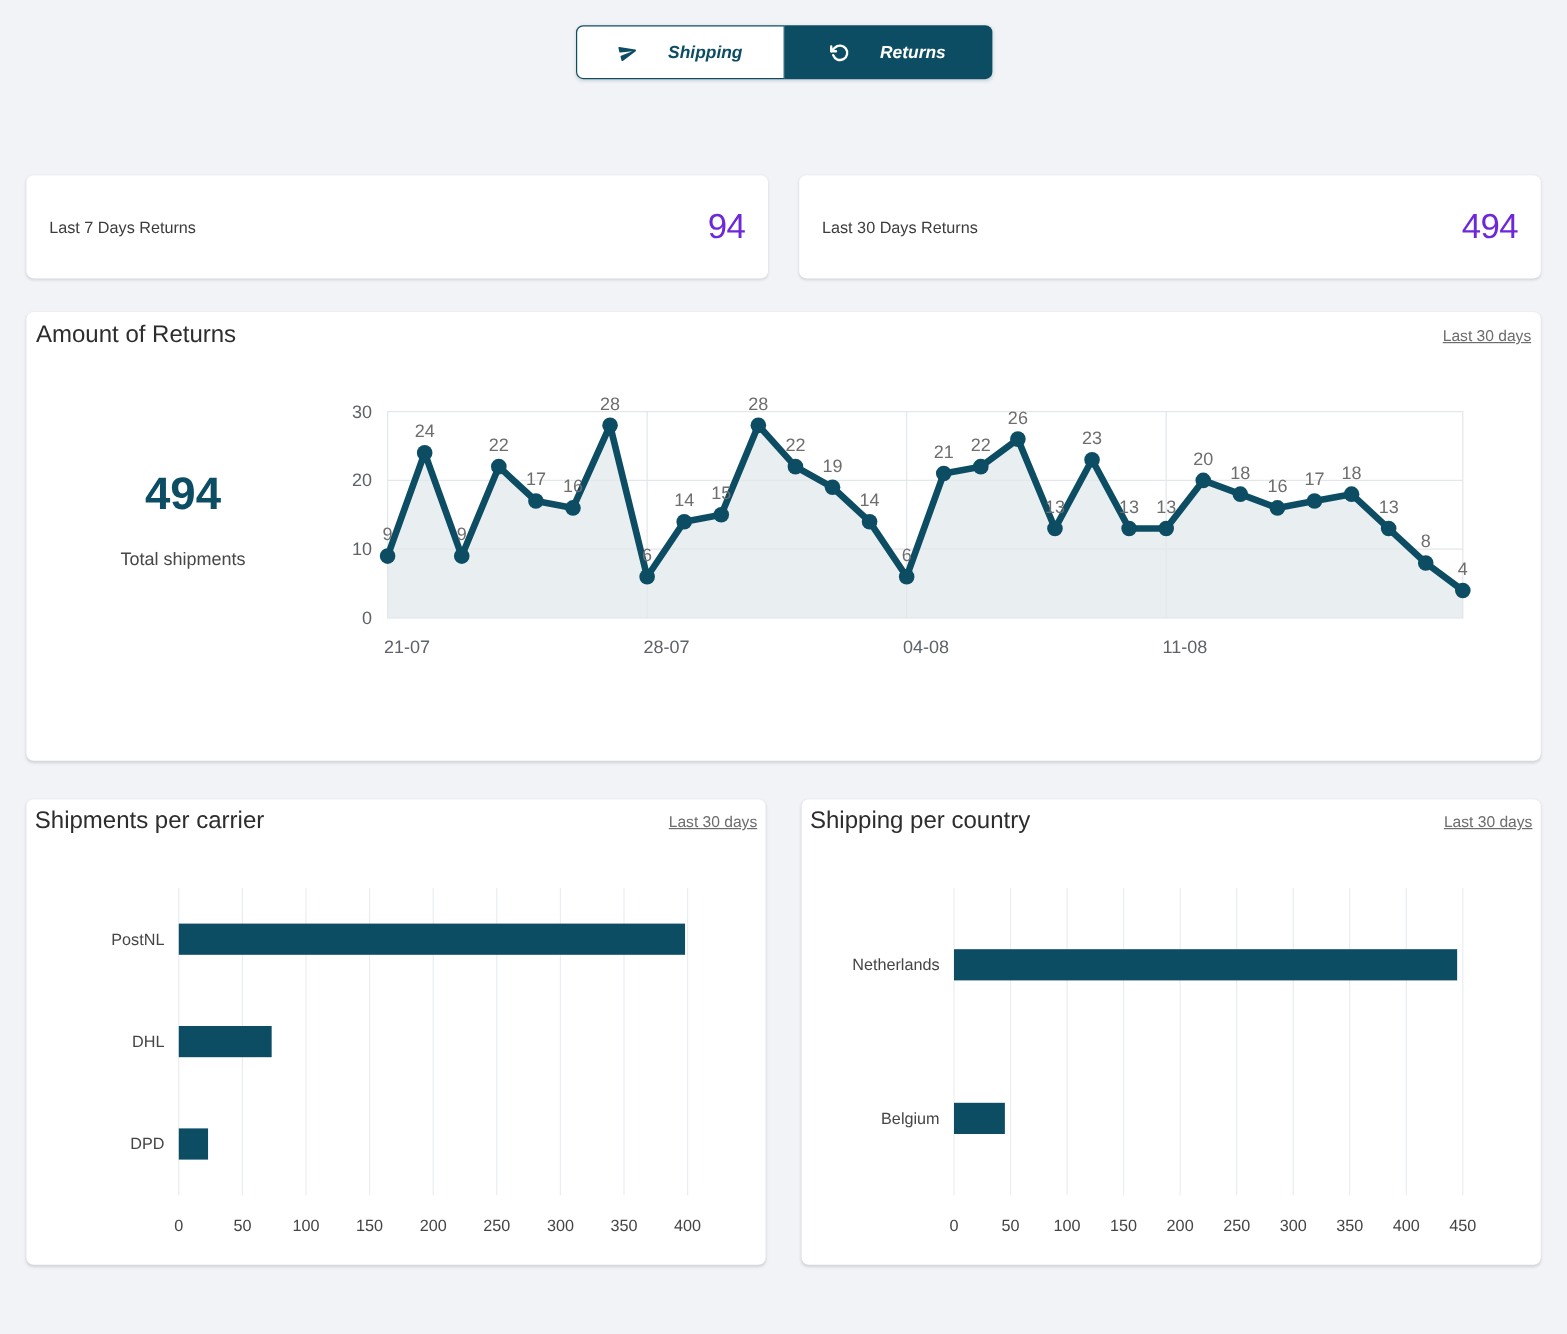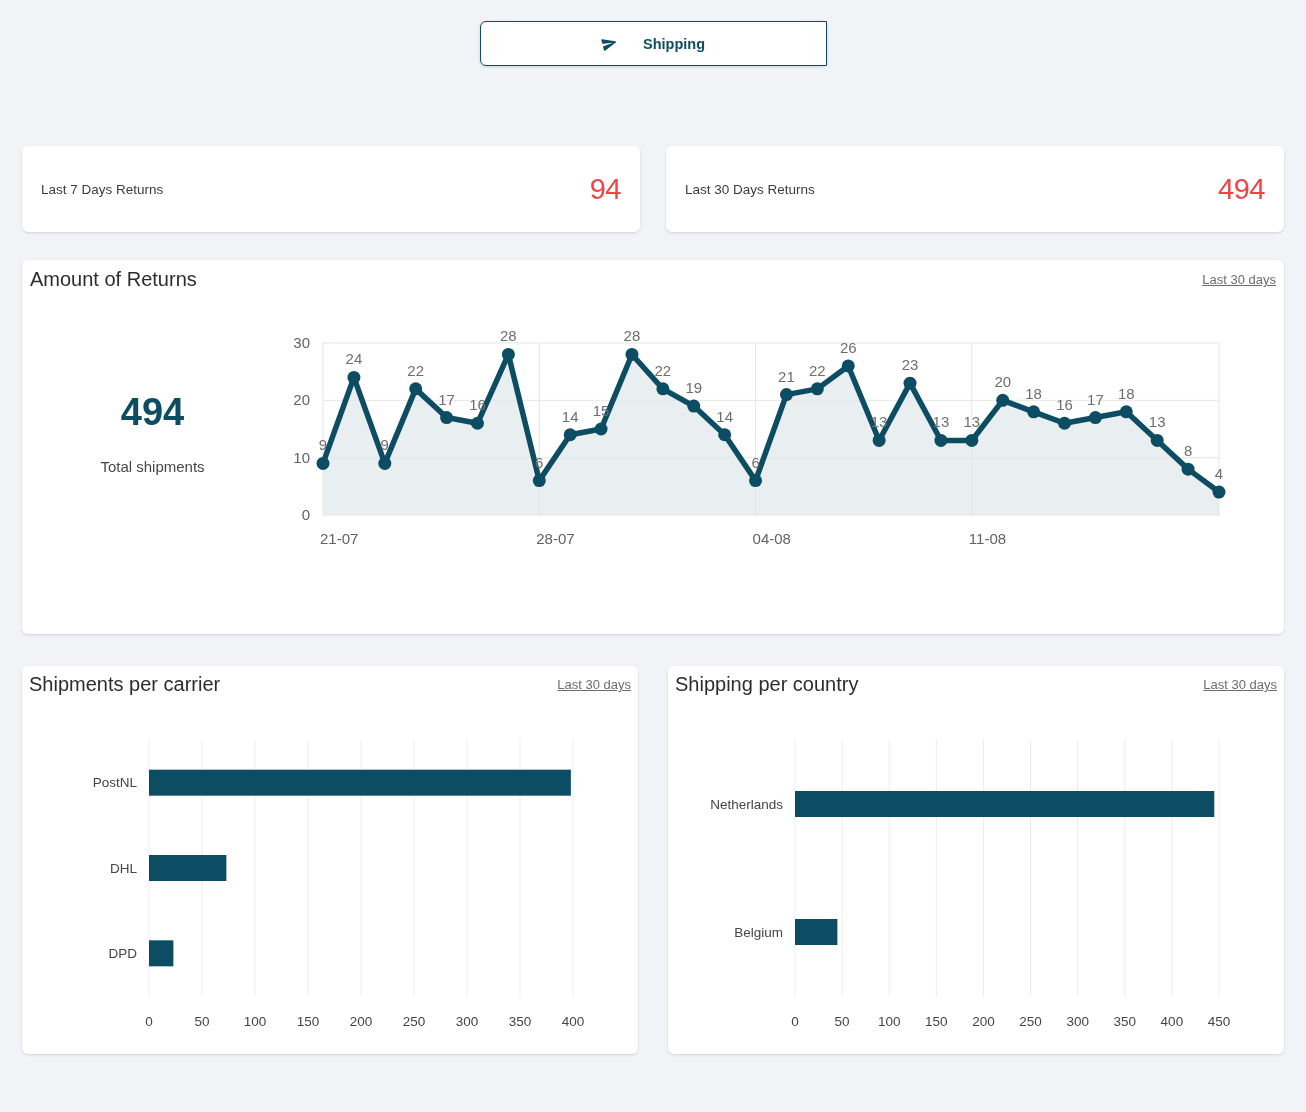--- a/index.html
+++ b/index.html
@@ -4,33 +4,33 @@
 <style>
   html,body{margin:0;padding:0;}
   body{font-family:"Liberation Sans",sans-serif;background:#f1f3f6;}
   *{box-sizing:border-box;}
   .page{position:relative;width:1306px;height:1112px;background:#f1f3f6;padding:0 22px;overflow:hidden;}
 
   
   .toggle-row{display:flex;justify-content:center;padding-top:21px;}
   .toggle{display:flex;width:347px;height:45px;border-radius:6px;box-shadow:0 1px 3px rgba(13,60,80,.18);}
   .toggle-btn{flex:1;display:flex;align-items:center;justify-content:center;gap:25px;
-    font-family:"Liberation Sans",sans-serif;font-size:14.5px;font-weight:700;cursor:pointer;border:none;}
+    font-family:"Liberation Sans",sans-serif;font-size:14.5px;font-weight:700;cursor:pointer;border:none;font-style:italic;}
   .toggle-btn.shipping{background:#ffffff;color:#0d4d63;border:1px solid #0d4d63;border-radius:6px 0 0 6px;}
   .toggle-btn.returns{background:#0d4d63;color:#ffffff;border-radius:0 6px 6px 0;}
   .toggle-btn .icon{display:inline-flex;line-height:0;}
   .toggle-btn.shipping .icon{transform:rotate(-14deg);}
 
   
   .card{background:#ffffff;border-radius:6px;box-shadow:0 1px 2px rgba(16,24,40,.05),0 1px 3px rgba(16,24,40,.09);}
 
   .stats-row{display:flex;gap:26px;margin-top:80px;}
   .stat-card{flex:1;height:86px;display:flex;align-items:center;justify-content:space-between;padding:0 19px;}
   .stat-label{font-size:13.5px;color:#3c3c3c;}
-  .stat-value{font-size:29px;font-weight:500;color:#ef4444;letter-spacing:-0.5px;}
+  .stat-value{font-size:29px;font-weight:500;color:#6d28d9;letter-spacing:-0.5px;}
 
   .card-header{display:flex;align-items:flex-start;justify-content:space-between;}
   .card-title{font-size:20px;font-weight:500;color:#2d2d2d;}
   .card-period{font-size:13px;color:#6d6d6d;padding-top:4px;text-decoration:underline;}
 
   .returns-card{margin-top:28px;height:374px;padding:8px;}
   .rc-body{display:flex;margin-top:38px;}
   .rc-summary{width:245px;text-align:center;padding-top:62px;}
   .rc-total{font-size:38px;font-weight:700;color:#0d4d63;}
   .rc-total-label{font-size:15px;color:#474747;margin-top:24px;}
@@ -50,20 +50,29 @@
 
   <div class="toggle-row">
     <div class="toggle">
       <button class="toggle-btn shipping">
         <span class="icon">
           <svg width="17" height="17" viewBox="0 0 24 24" fill="#0d4d63">
               <path d="M3.4 20.4l17.45-7.48a1 1 0 0 0 0-1.84L3.4 3.6a.99.99 0 0 0-1.39.91l-.01 4.61c0 .5.37.93.87.99L17 12 2.87 13.88c-.5.07-.87.5-.87 1l.01 4.61c0 .71.73 1.2 1.39.91z"></path>
             </svg>
         </span>
         <span>Shipping</span>
+      </button>
+      <button class="toggle-btn returns">
+        <span class="icon">
+          <svg width="16" height="16" viewBox="0 0 24 24" fill="none" stroke="#ffffff" stroke-width="3" stroke-linecap="round" stroke-linejoin="round">
+              <polyline points="1 4 1 10 7 10"></polyline>
+              <path d="M3.51 15a9 9 0 1 0 2.13-9.36L1 10"></path>
+            </svg>
+        </span>
+        <span>Returns</span>
       </button>
     </div>
   </div>
 
   <div class="stats-row">
     <div class="card stat-card">
       <span class="stat-label">Last 7 Days Returns</span>
       <span class="stat-value">94</span>
     </div>
     <div class="card stat-card">

